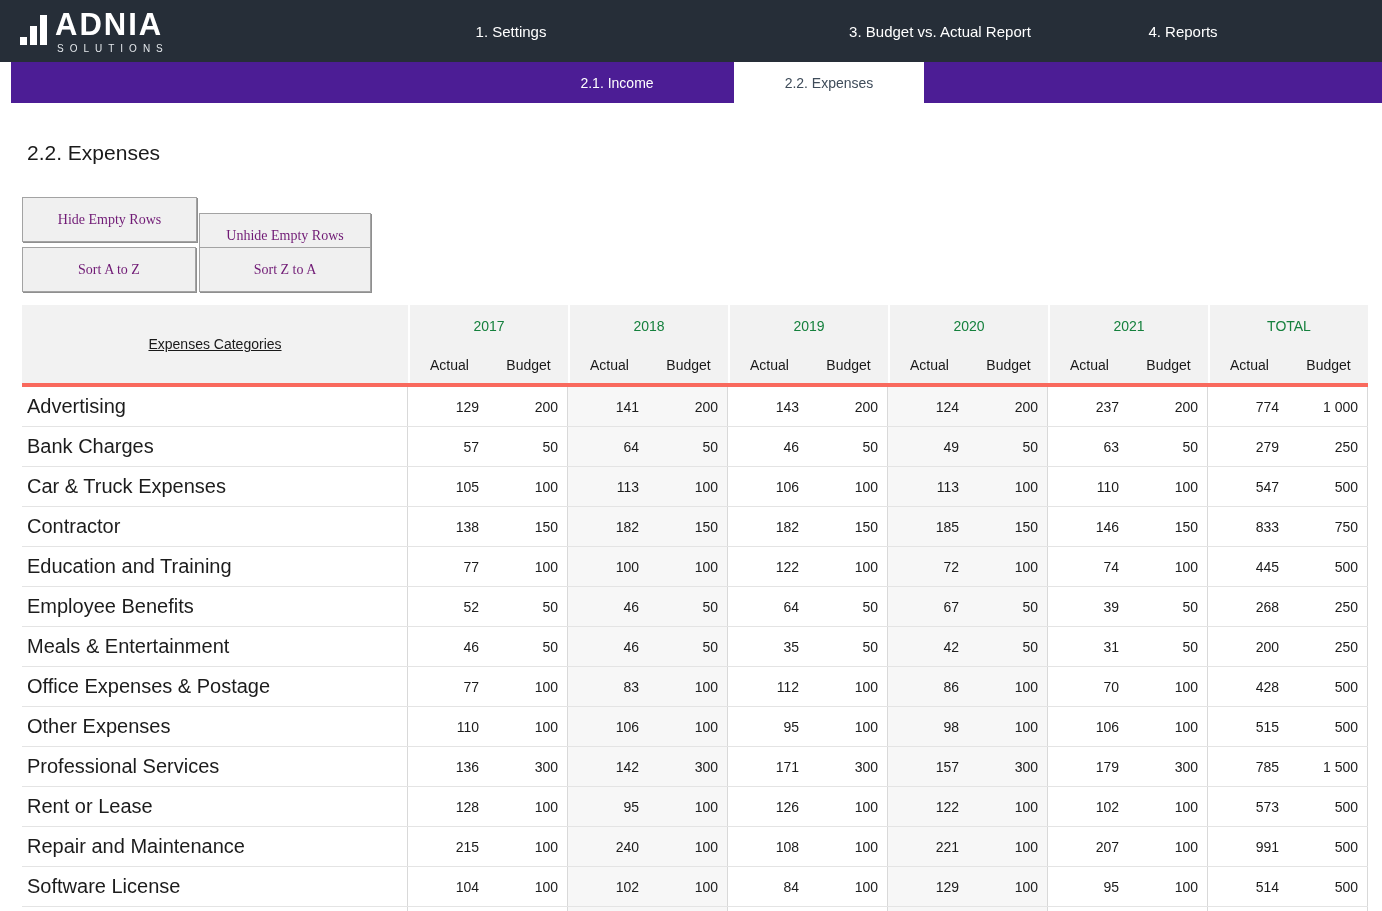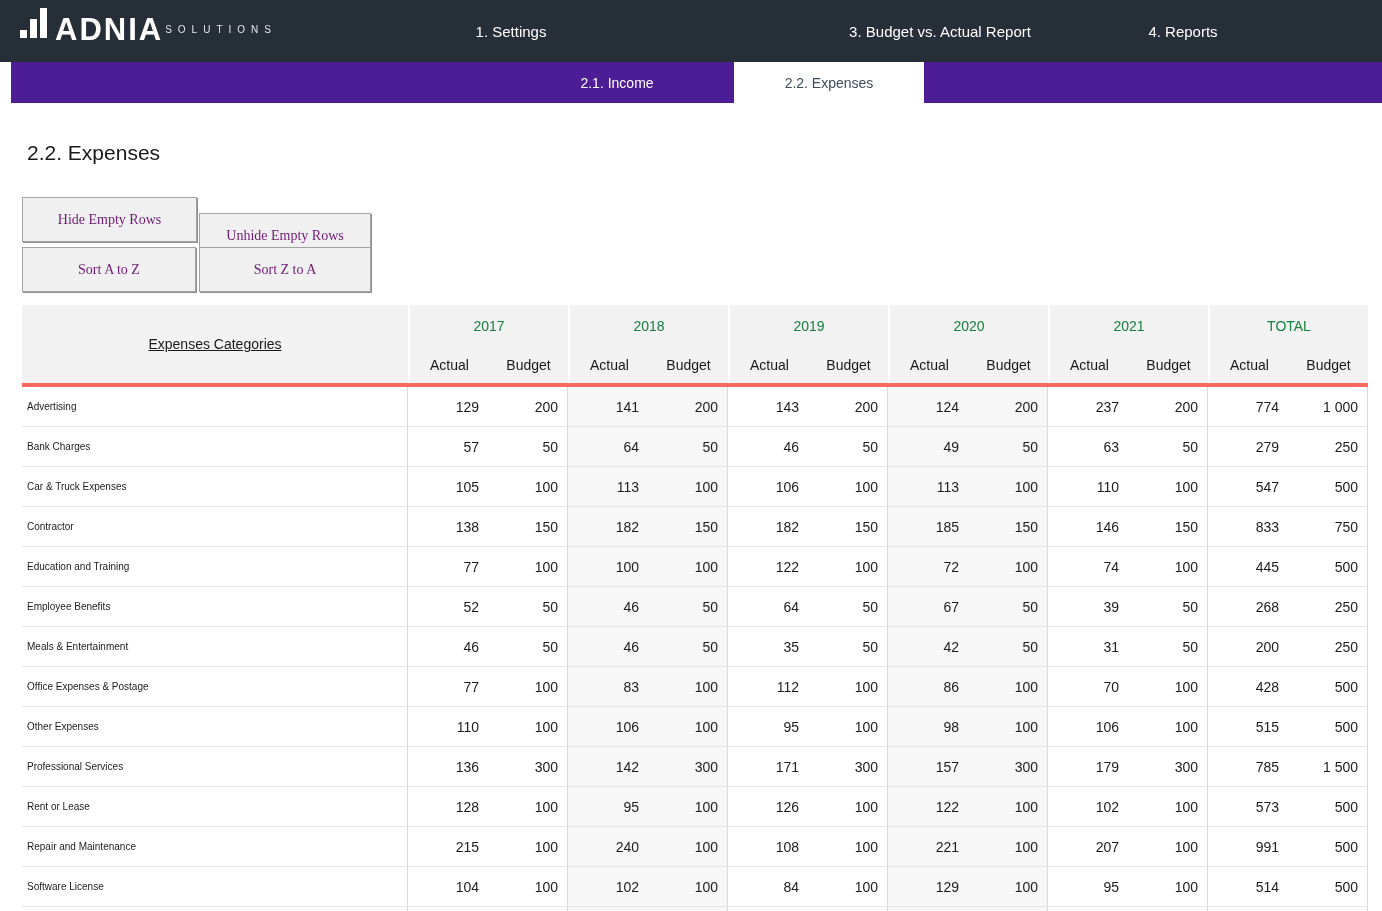--- a/index.html
+++ b/index.html
@@ -6,23 +6,23 @@
   html,body { width:1382px; height:911px; }
   body { font-family:"Liberation Sans", sans-serif; background:#ffffff; overflow:hidden; position:relative; }
 
   
   .topbar { position:absolute; left:0; top:0; width:1382px; height:62px; background:#262e38; }
   .logo { position:absolute; left:20px; top:8px; display:flex; align-items:flex-end; }
   .logo-icon { display:flex; align-items:flex-end; gap:3px; margin-right:8px; margin-bottom:9px; }
   .logo-icon .b1 { width:7px; height:8px;  background:#ffffff; }
   .logo-icon .b2 { width:7px; height:19px; background:#ffffff; }
   .logo-icon .b3 { width:7px; height:30px; background:#ffffff; }
-  .logo-textwrap { display:flex; }
+  .logo-textwrap { display:flex; flex-direction:column; }
   .logo-name { color:#ffffff; font-size:31px; font-weight:bold; letter-spacing:2px; line-height:34px; }
-  .logo-tagline { color:#e3e7eb; font-size:10px; letter-spacing:6px; margin-top:11px; margin-left:2px; }
+  .logo-tagline { color:#e3e7eb; font-size:10px; letter-spacing:6px; margin-top:1px; margin-left:2px; }
   .topnav-item { position:absolute; top:0; height:62px; display:flex; align-items:center; justify-content:center;
                  color:#ffffff; font-size:15px; cursor:pointer; }
   .topnav-item.selected { top:12px; height:38px; background:#46505c; }
   .pos-settings   { left:421px;  width:180px; }
   .pos-categories { left:625px;  width:178px; }
   .pos-budget     { left:820px;  width:240px; }
   .pos-reports    { left:1093px; width:180px; }
 
   
   .subbar { position:absolute; left:11px; top:62px; width:1382px; height:41px; background:#4c1d95; }
@@ -50,21 +50,21 @@
   .th-cat { width:386px; background:#f2f2f2; display:flex; align-items:center; justify-content:center;
             font-size:14px; color:#1a1a1a;text-decoration:underline; }
   .th-group { width:160px; background:#f2f2f2; border-left:2px solid #ffffff; display:flex; flex-direction:column; }
   .th-year { height:42px; display:flex; align-items:center; justify-content:center; font-size:14px; color:#15803d; }
   .th-sub { height:36px; display:flex; }
   .th-sub > div { width:50%; display:flex; align-items:center; justify-content:center; font-size:14px; color:#1a1a1a; }
 
   .red-line { height:4px; background:#f9695d; }
 
   .tbody .trow { display:flex; height:40px; border-bottom:1px solid #e4e4e4; }
-  .td-cat { width:386px; display:flex; align-items:center; padding-left:5px; font-size:10px; color:#1c1c1c;
+  .td-cat { width:386px; display:flex; align-items:center; padding-left:5px; font-size:20px; color:#1c1c1c;
             border-right:1px solid #d9d9d9; }
   .td-val { width:80px; display:flex; align-items:center; justify-content:flex-end; padding-right:9px;
             font-size:14px; color:#1c1c1c; }
   .td-val.block-end { border-right:1px solid #d9d9d9; }
   .td-val.band { background:#f7f7f7; }
   .trow.partial { height:8px; border-bottom:none; }
 </style>
 </head>
 <body>
 

